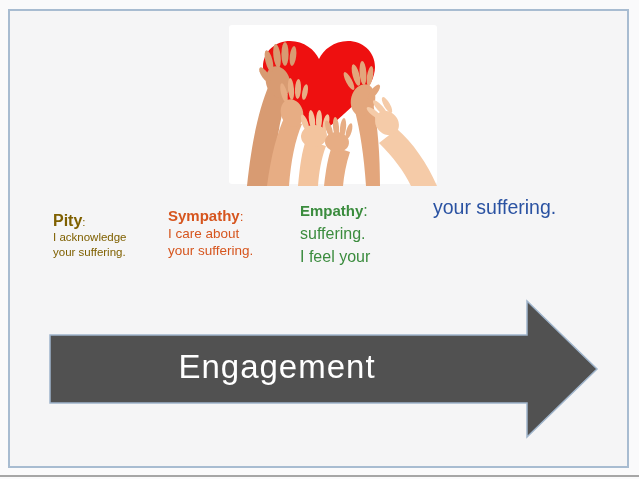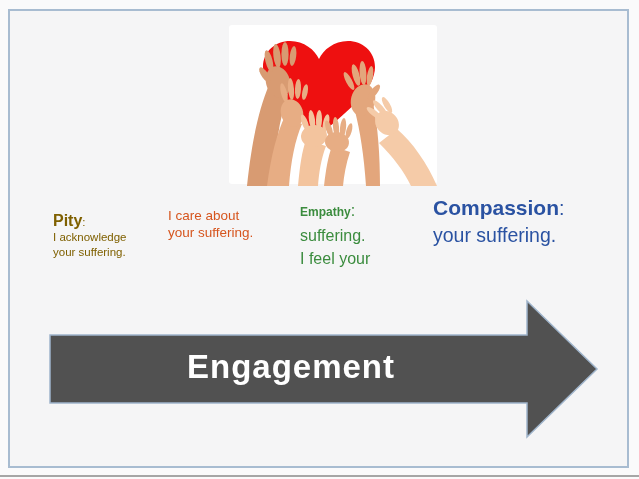--- a/index.html
+++ b/index.html
@@ -16,29 +16,29 @@
   .photo{ position:absolute; left:227px; top:23px; width:212px; height:163px; }
   .photo svg{ display:block; }
   .level{ position:absolute; white-space:nowrap; }
   .level .term{ font-weight:bold; }
   .level .colon{ font-weight:normal; }
   .lv0{ left:53px;  top:213px; font-size:11.5px; line-height:15px; }
   .lv0 .term{ font-size:16px; }
   .lv1{ left:168px; top:207px; font-size:13.5px; line-height:17px; }
   .lv1 .term{ font-size:15px; }
   .lv2{ left:300px; top:199px; font-size:16px;   line-height:23px; }
-  .lv2 .term{ font-size:12px; }
+  .lv2 .term{ font-size:15px; }
   .lv3{ left:433px; top:194px; font-size:19.5px; line-height:27px; }
   .lv3 .term{ font-size:21px; }
   .arrow-svg{ position:absolute; left:48px; top:299px; }
   .arrow-shape{ stroke-width:1.5; }
   .arrow-label{
-    position:absolute; left:14px; top:347px; width:554px; height:40px;
+    position:absolute; left:0; top:347px; width:554px; height:40px;
     line-height:40px; text-align:center;
-    font-size:33px; font-weight:bold; letter-spacing:1px;
+    font-size:33px; font-weight:normal; letter-spacing:1px;
   }
   .bottom-rule{
     position:absolute; left:0; top:475px; width:639px; height:2px;
     background:#A6A6A6;
   }
 </style>
 </head>
 <body>
 
 <div class="stage" style="background: rgb(250, 250, 251);">
@@ -101,32 +101,32 @@
     </svg>
   </div>
 
   <div class="level lv0" style="color: rgb(127, 96, 0);">
     <div><span class="term">Pity</span><span class="colon">:</span></div>
     <div>I acknowledge</div>
     <div>your suffering.</div>
   </div>
 
   <div class="level lv1" style="color: rgb(214, 85, 30);">
+    <div><span class="term">Sympathy</span><span class="colon">:</span></div>
     <div>I care about</div>
     <div>your suffering.</div>
   </div>
 
   <div class="level lv2" style="color: rgb(59, 140, 62);">
     <div><span class="term">Empathy</span><span class="colon">:</span></div>
     <div>suffering.</div>
     <div>I feel your</div>
   </div>
 
   <div class="level lv3" style="color: rgb(42, 82, 162);">
-    <div><span class="term">Compassion</span><span class="colon">:</span></div>
     <div>your suffering.</div>
   </div>
 
   <svg class="arrow-svg" width="552" height="140" viewBox="0 0 552 140">
     <polygon class="arrow-shape" points="2,36 479,36 479,2 549,70 479,138 479,104 2,104" fill="#515151" stroke="#9FB4CB"></polygon>
   </svg>
   <div class="arrow-label" style="color: rgb(255, 255, 255);">Engagement</div>
 
   <div class="bottom-rule"></div>
 </div>

